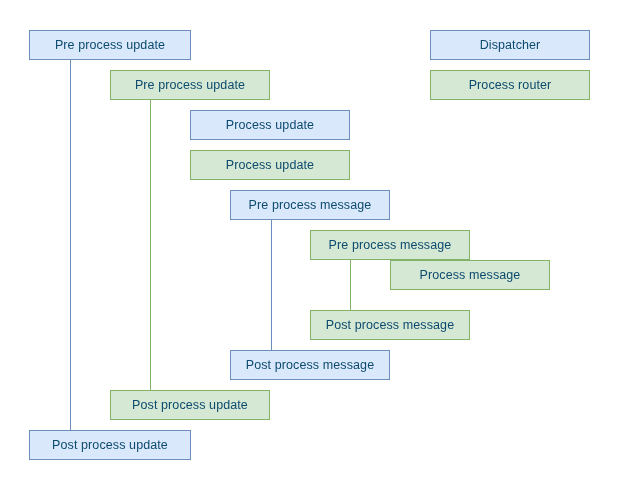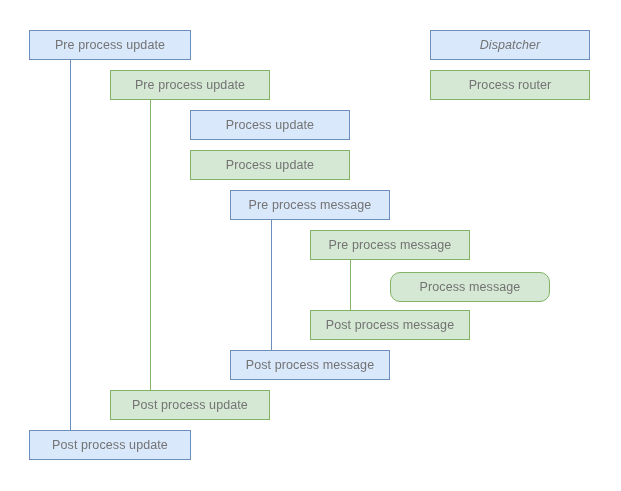--- a/index.html
+++ b/index.html
@@ -20,21 +20,21 @@
     background: #ffffff;
   }
   .node {
     position: absolute;
     box-sizing: border-box;
     display: flex;
     align-items: center;
     justify-content: center;
     font-size: 12.5px;
     line-height: 1;
-    color: #737373;
+    color: #0c4a6e;
     border-width: 1px;
     border-style: solid;
     white-space: nowrap;
     letter-spacing: 0.1px;
   }
   .node.blue {
     background: #dae8fc;
     border-color: #6c8ebf;
   }
   .node.green {
@@ -62,23 +62,23 @@
       <div class="connector blue" style="left: 271px; top: 220px; height: 130px;"></div>
       <div class="connector green" style="left: 350px; top: 260px; height: 50px;"></div>
     </div>
   <div id="node-layer">
       <div class="node blue" style="left: 29px; top: 30px; width: 162px; height: 30px;">Pre process update</div>
       <div class="node green" style="left: 110px; top: 70px; width: 160px; height: 30px;">Pre process update</div>
       <div class="node blue" style="left: 190px; top: 110px; width: 160px; height: 30px;">Process update</div>
       <div class="node green" style="left: 190px; top: 150px; width: 160px; height: 30px;">Process update</div>
       <div class="node blue" style="left: 230px; top: 190px; width: 160px; height: 30px;">Pre process message</div>
       <div class="node green" style="left: 310px; top: 230px; width: 160px; height: 30px;">Pre process message</div>
-      <div class="node green" style="left: 390px; top: 272px; width: 160px; height: 30px; border-radius: 10px;">Process message</div>
+      <div class="node green" style="left: 390px; top: 260px; width: 160px; height: 30px;">Process message</div>
       <div class="node green" style="left: 310px; top: 310px; width: 160px; height: 30px;">Post process message</div>
       <div class="node blue" style="left: 230px; top: 350px; width: 160px; height: 30px;">Post process message</div>
       <div class="node green" style="left: 110px; top: 390px; width: 160px; height: 30px;">Post process update</div>
       <div class="node blue" style="left: 29px; top: 430px; width: 162px; height: 30px;">Post process update</div>
     </div>
   <div id="legend-layer">
-      <div class="node blue" style="left: 430px; top: 30px; width: 160px; height: 30px; font-style: italic;">Dispatcher</div>
+      <div class="node blue" style="left: 430px; top: 30px; width: 160px; height: 30px;">Dispatcher</div>
       <div class="node green" style="left: 430px; top: 70px; width: 160px; height: 30px;">Process router</div>
     </div>
 </div>
 
 </body></html>

